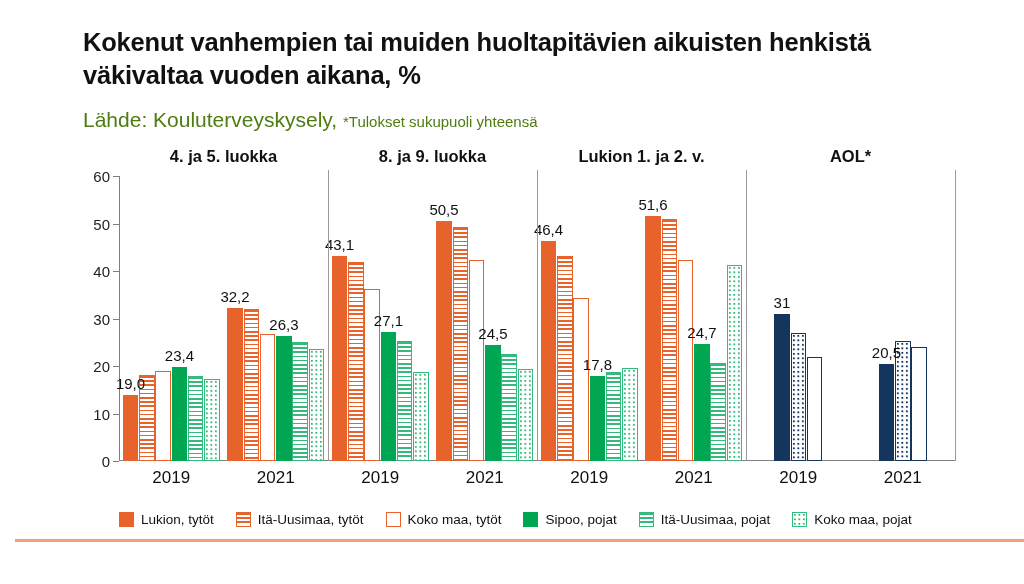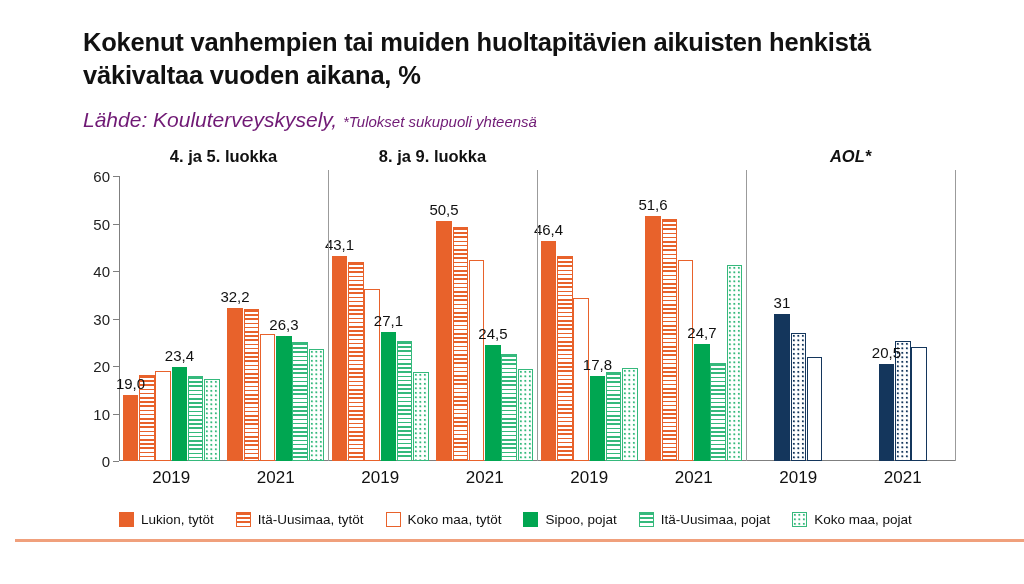--- a/index.html
+++ b/index.html
@@ -29,23 +29,22 @@
     font-weight: bold;
     line-height: 1.28;
     color: #111111;
     letter-spacing: -0.2px;
   }
   .subtitle {
     position: absolute;
     left: 68px;
     top: 108px;
     font-size: 21px;
-    color: #701a75;
-    white-space: nowrap;
-    font-style: italic;
+    color: #4d7c0f;
+    white-space: nowrap;
   }
   .subtitle .note {
     font-size: 15px;
   }
 
   
   .plot {
     position: absolute;
     left: 104px;
     top: 176px;
@@ -299,21 +298,22 @@
       <div class="datalabel" style="left: 478.4px; top: 180.45px;">17,8</div>
       <div class="datalabel" style="left: 582.9px; top: 147.675px;">24,7</div>
       <div class="datalabel" style="left: 662.95px; top: 117.75px;">31</div>
       <div class="datalabel" style="left: 767.45px; top: 167.625px;">20,5</div>
       <div class="sep" style="left: 209px;"></div>
       <div class="sep" style="left: 418px;"></div>
       <div class="sep" style="left: 627px;"></div>
       <div class="sep" style="left: 836px;"></div>
       <div class="grouplabel" style="left: 104.5px;">4. ja 5. luokka</div>
       <div class="grouplabel" style="left: 313.5px;">8. ja 9. luokka</div>
-      <div class="grouplabel" style="left: 731.5px; font-style: italic;">AOL*</div>
+      <div class="grouplabel" style="left: 522.5px;">Lukion 1. ja 2. v.</div>
+      <div class="grouplabel" style="left: 731.5px;">AOL*</div>
     </div>
 
   <div class="legend" id="legend">
       <div class="legend-item">
         <span class="legend-swatch s-sipoo-t"></span>
         <span>Lukion, tytöt</span>
       </div>
       <div class="legend-item">
         <span class="legend-swatch s-ita-t"></span>
         <span>Itä-Uusimaa, tytöt</span>

